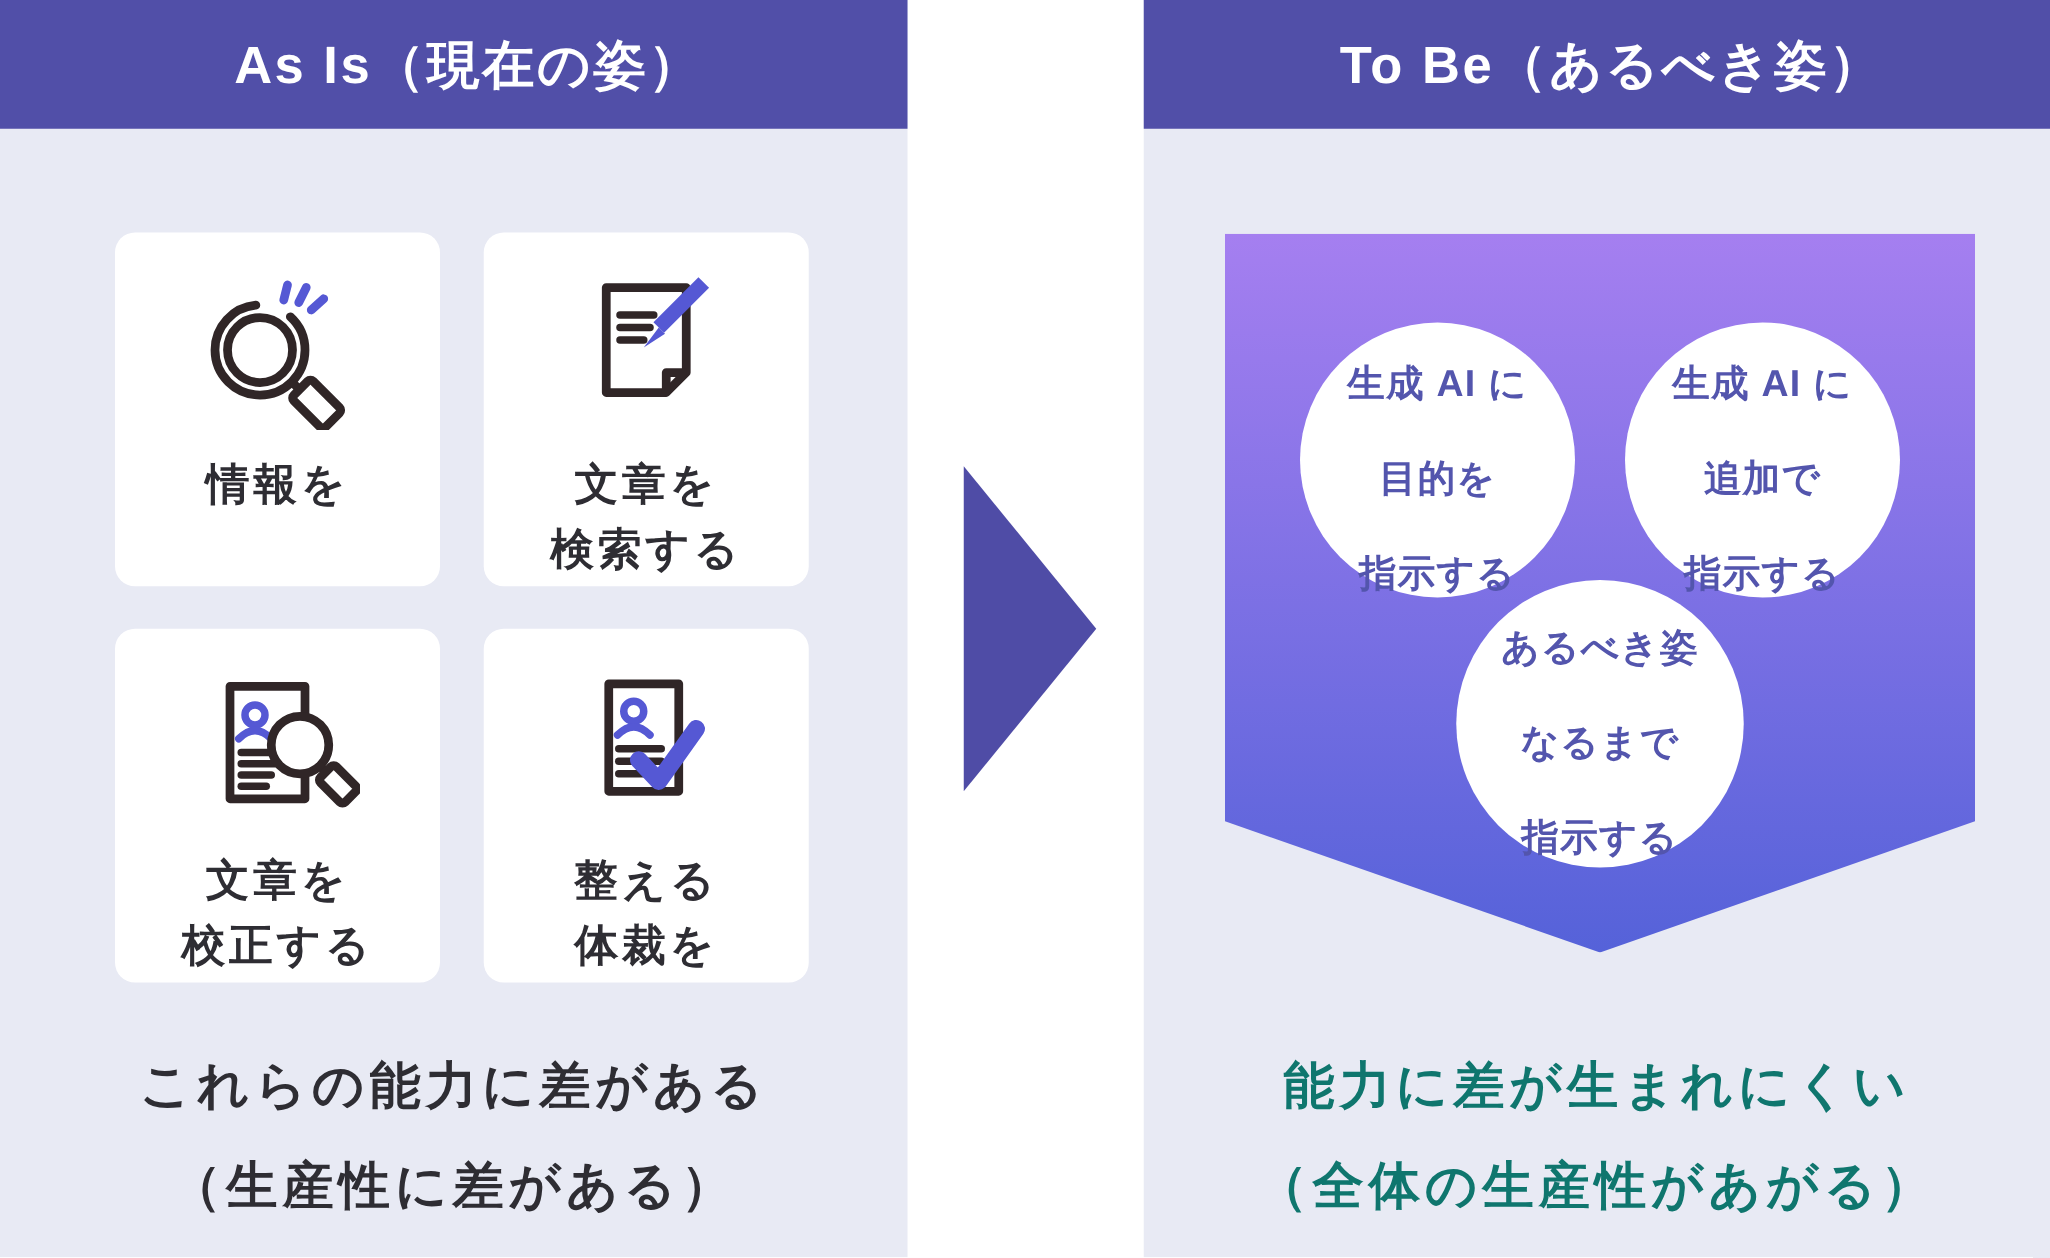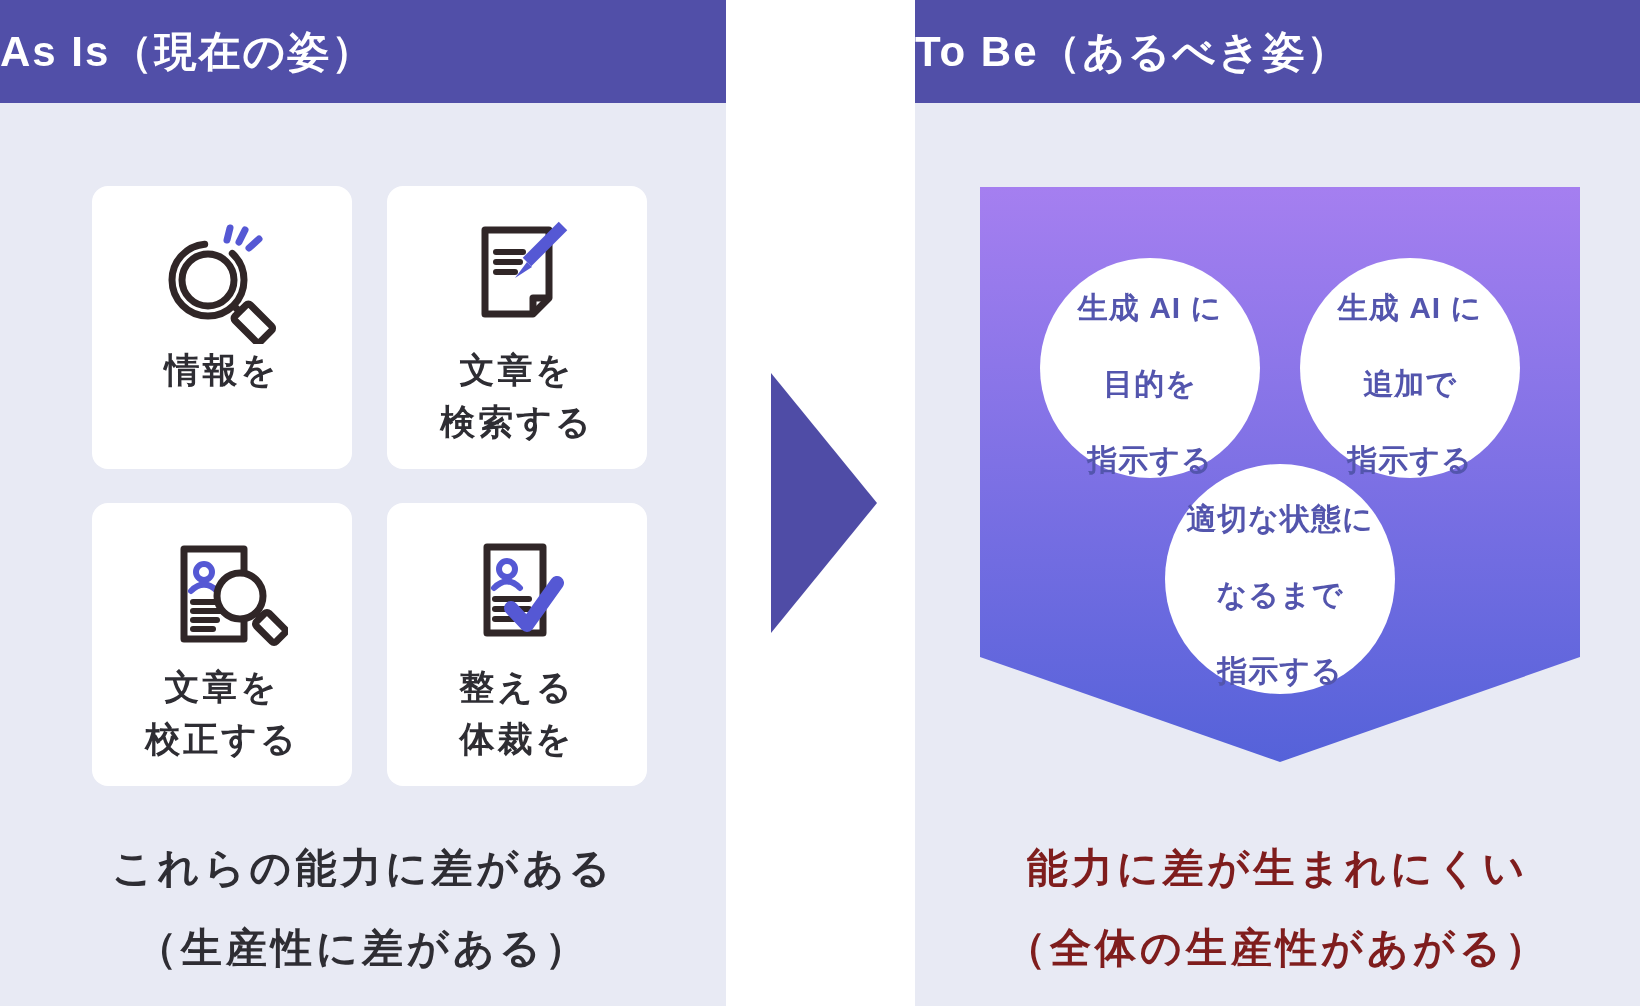--- a/index.html
+++ b/index.html
@@ -24,20 +24,22 @@
   }
   .panel.left  { left: 0;    width: 726px; }
   .panel.right { left: 915px; width: 725px; }
   .panel-header {
     position: absolute;
     left: 0; top: 0;
     width: 100%; height: 103px;
     background: #514fa8;
     display: flex;
     align-items: center;
+    justify-content: center;
+    padding-left: 24px;
   }
   .panel-header h2 {
     color: #ffffff;
     font-size: 42px;
     letter-spacing: 2px;
     font-weight: bold;
   }
   
   .card {
     position: absolute;
@@ -48,39 +50,40 @@
   .card.c1 { left: 92px;  top: 186px; }
   .card.c2 { left: 387px; top: 186px; }
   .card.c3 { left: 92px;  top: 503px; }
   .card.c4 { left: 387px; top: 503px; }
   .card-icon {
     width: 132px; height: 132px;
     margin: 26px auto 0 auto;
   }
   .card-icon svg { width: 132px; height: 132px; display: block; }
   .card-label {
+    margin-top: 18px;
     text-align: center;
     font-size: 35px;
     line-height: 52px;
     letter-spacing: 3px;
     color: #2e2d33;
   }
   .card-label span { display: block; }
   
   .caption {
     position: absolute;
     top: 828px;
     width: 100%;
     text-align: center;
     font-size: 41px;
     line-height: 80px;
     letter-spacing: 4px;
     color: #2e2d33;
   }
-  .caption.red { color: #7f1d1d; }
+  .caption.red { color: #0f766e; }
   .caption span { display: block; }
   
   .transition-arrow {
     position: absolute;
     left: 771px; top: 373px;
     width: 0; height: 0;
     border-top: 130px solid transparent;
     border-bottom: 130px solid transparent;
     border-left: 106px solid #4f4ca6;
   }
@@ -245,19 +248,19 @@
   <div class="bubble b2">
     <div>
       <span>生成 AI に</span>
       <span>追加で</span>
       <span>指示する</span>
     </div>
   </div>
 
   <div class="bubble b3">
     <div>
-      <span>適切な状態に</span>
+      <span>あるべき姿</span>
       <span>なるまで</span>
       <span>指示する</span>
     </div>
   </div>
 
 </div>
 
 </body></html>

